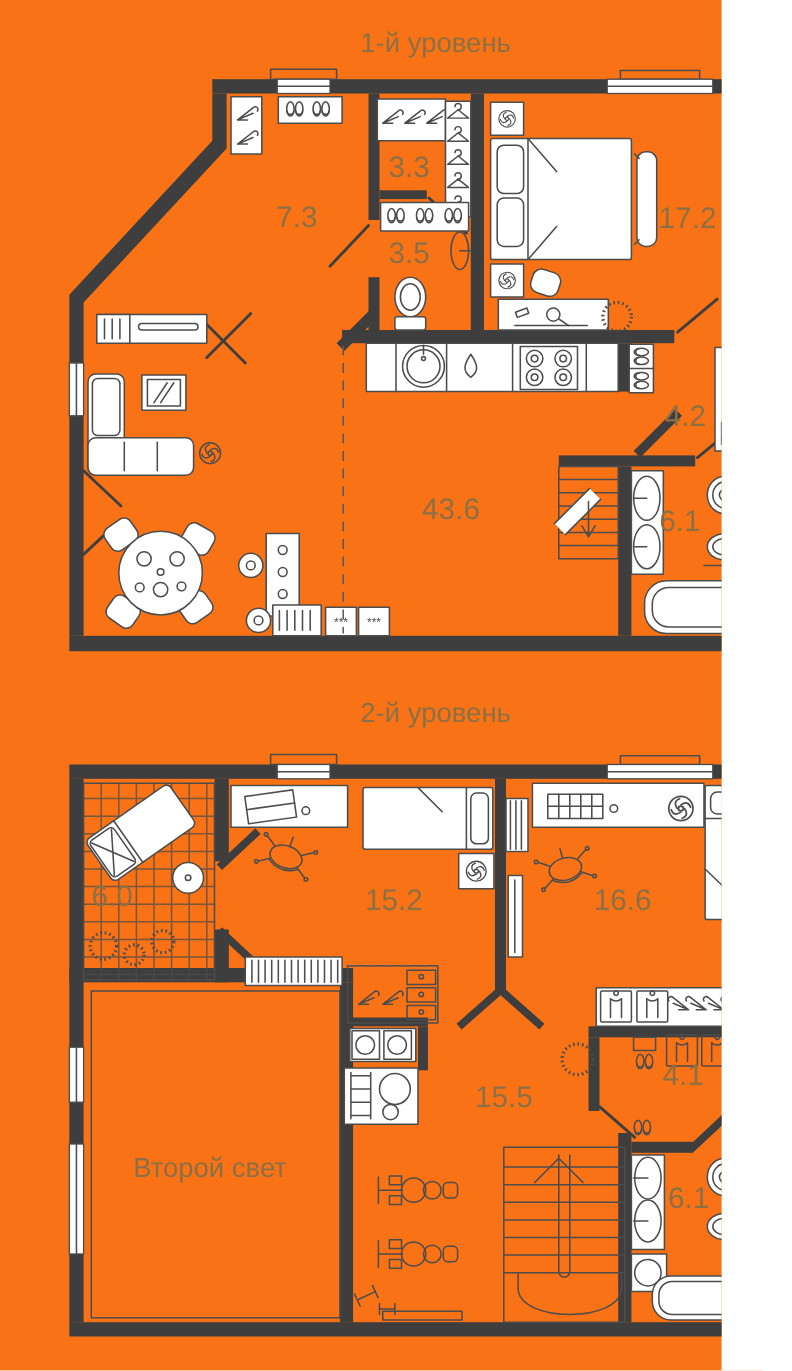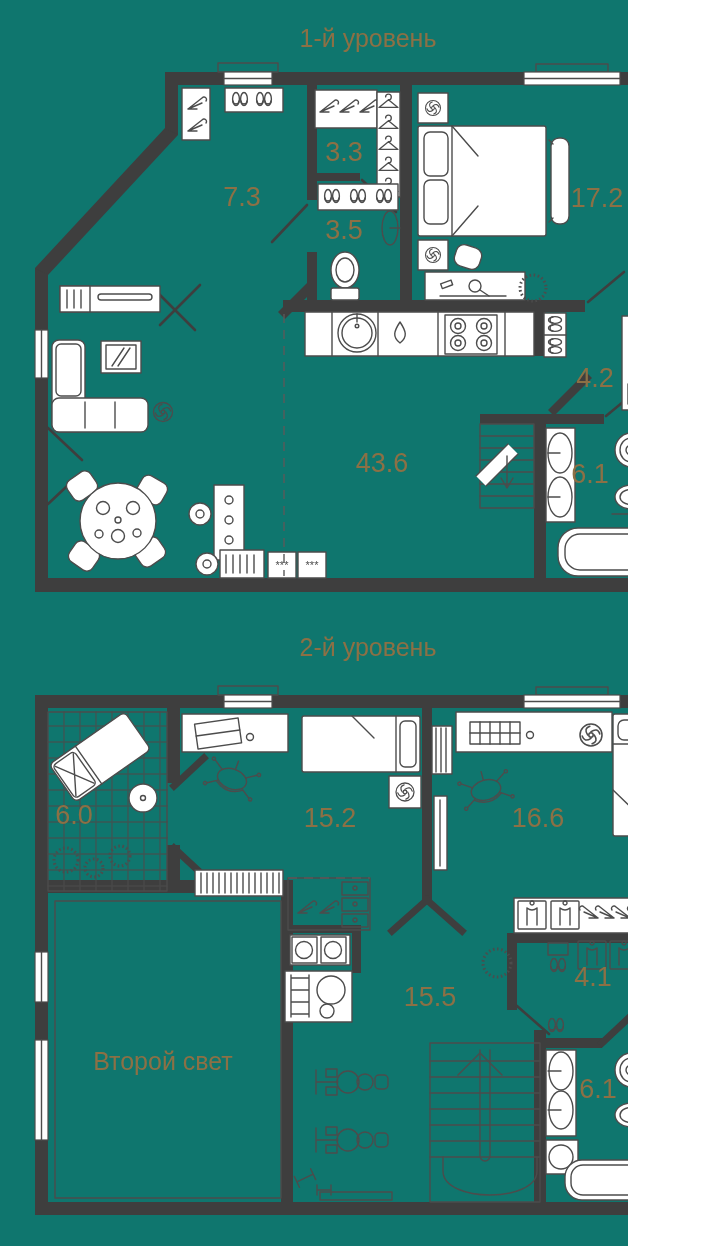--- a/index.html
+++ b/index.html
@@ -1,17 +1,17 @@
 <!DOCTYPE html>
 <html><head>
 <meta charset="utf-8">
 <style>
   html,body{margin:0;padding:0;background:#fff;}
-  .canvas{position:relative;width:628px;height:1246px;background:#0f766e;overflow:hidden;
-          font-family:"Liberation Sans",sans-serif;}
+  .canvas{position:relative;width:628px;height:1246px;background:#f97316;overflow:hidden;
+          font-family:"Liberation Sans",sans-serif;padding-left:28px;}
   svg{display:block}
   .w{fill:#3e3e3e;stroke:none}
   .f{fill:none;stroke:#4c4c4c;stroke-width:1.4;stroke-linecap:round;stroke-linejoin:round}
   .ff{fill:#fff;stroke:#4c4c4c;stroke-width:1.4;stroke-linejoin:round}
   .win{fill:#fff;stroke:#4c4c4c;stroke-width:1.2}
   .d{stroke:#3e3e3e;stroke-width:2.6;fill:none;stroke-linecap:round}
   .d2{stroke:#3e3e3e;stroke-width:7;fill:none;stroke-linecap:square}
   .p{fill:none;stroke:#4c4c4c;stroke-width:3;stroke-dasharray:1.5 2.6}
   .dash{fill:none;stroke:#5a5a5a;stroke-width:1.4;stroke-dasharray:9 7}
   .lbl{font-family:"Liberation Sans",sans-serif;font-size:27px;fill:#8c7045;text-anchor:middle}

